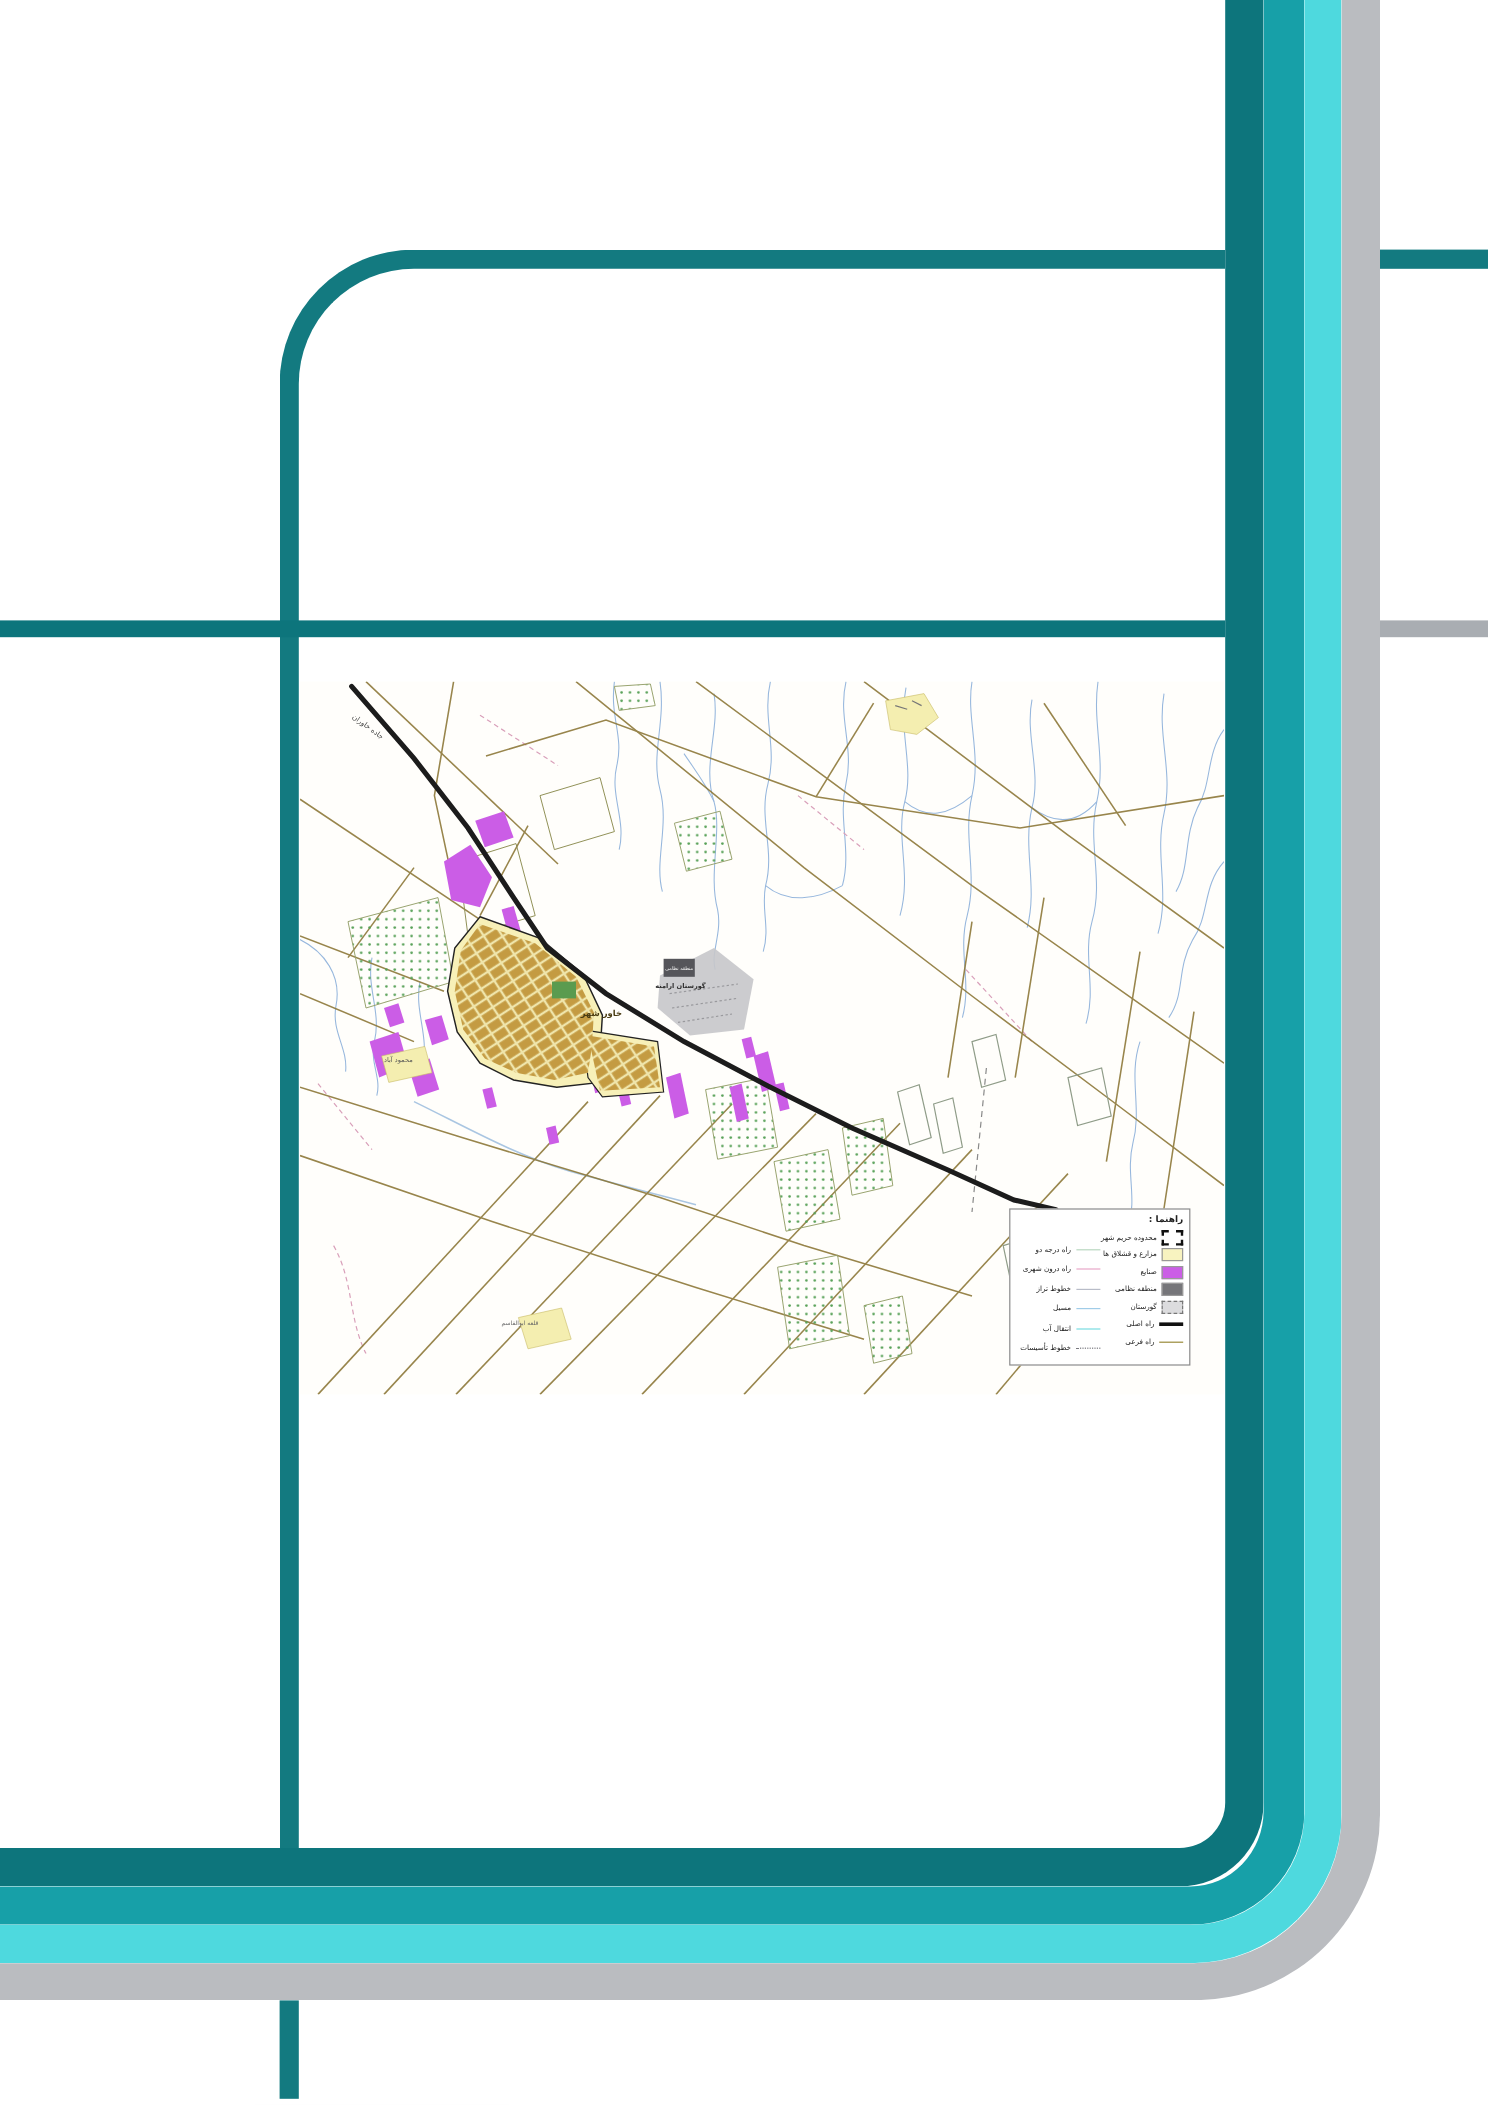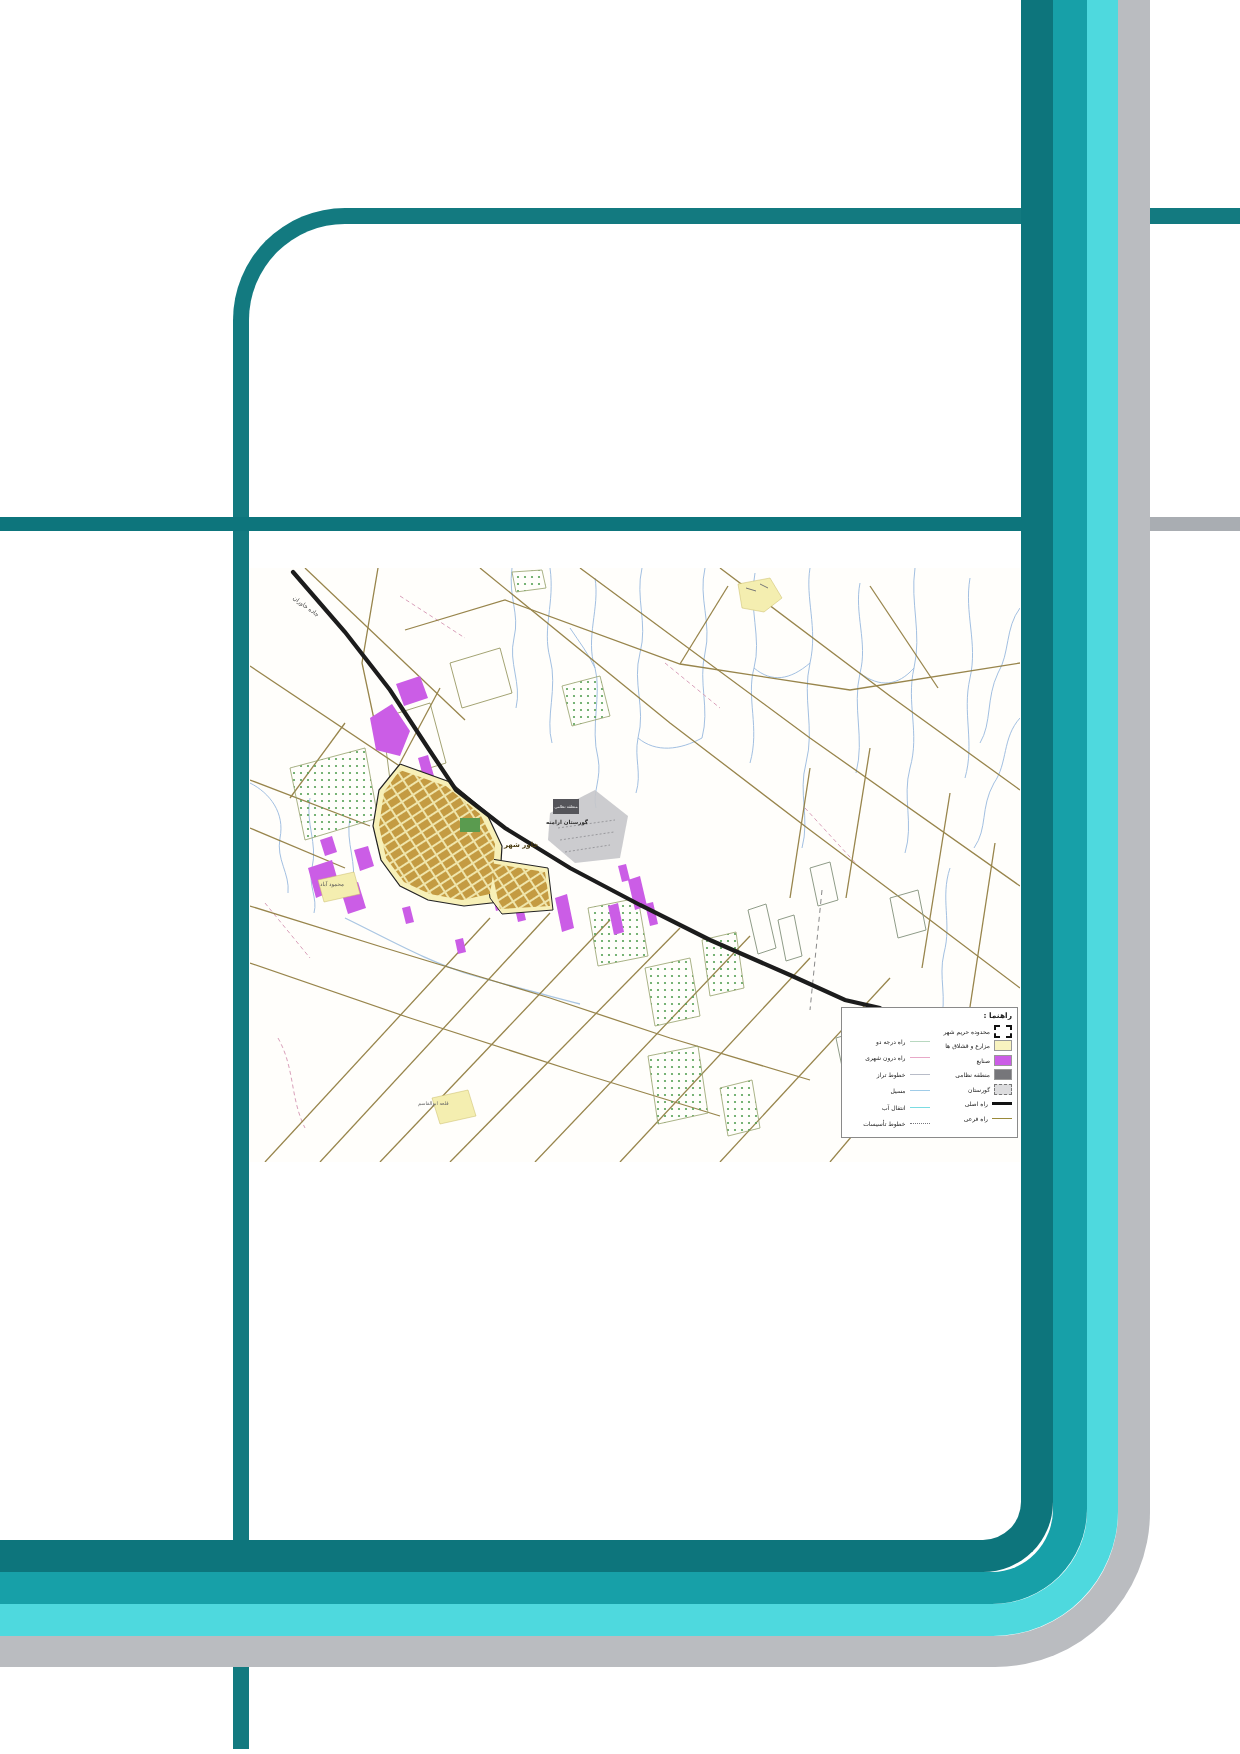--- a/index.html
+++ b/index.html
@@ -20,25 +20,25 @@
   #rule-teal{position:absolute;left:0;top:517px;width:1021px;height:14px;background:#0d757c;}
   #rule-gray{position:absolute;left:1150px;top:517px;width:90px;height:14px;background:#a9adb2;}
   
   #map{position:absolute;left:250px;top:568px;width:770px;height:594px;background:#fffefb;direction:rtl;}
   #map svg{position:absolute;left:0;top:0;}
   .maplabel{position:absolute;color:#3a3a3a;white-space:nowrap;direction:rtl;}
   #lbl-road{left:46px;top:26px;font-size:6px;color:#444;transform:rotate(36deg);transform-origin:left top;}
   #lbl-military{left:303px;top:231px;width:26px;height:15px;font-size:4px;color:#f2f2f2;background:#55555a;
                 display:flex;align-items:center;justify-content:center;}
   #lbl-cemetery{left:296px;top:251px;font-size:5.5px;color:#2e2e2e;font-weight:bold;}
-  #lbl-city{left:234px;top:273px;font-size:7px;font-weight:bold;color:#4a3c12;padding-left:20px;}
+  #lbl-city{left:234px;top:273px;font-size:7px;font-weight:bold;color:#4a3c12;}
   #lbl-village-sw{left:70px;top:313px;font-size:5.5px;color:#555;}
   #lbl-village-s{left:168px;top:532px;font-size:5px;color:#666;}
   
-  #legend{position:absolute;left:591px;top:439px;width:177px;height:131px;background:#fff;
+  #legend{position:absolute;left:591px;top:439px;width:151px;height:131px;background:#fff;
           border:1px solid #8a8a8a;box-sizing:border-box;direction:rtl;padding:3px 5px;}
   #legend-header{font-size:7.5px;font-weight:bold;color:#222;text-align:right;height:13px;}
   #legend-cols{display:flex;direction:rtl;}
   .lcol{width:50%;}
   #legend-col-left{padding-top:9px;}
   .lrow{display:flex;align-items:center;height:14.5px;direction:rtl;}
   #legend-col-left .lrow{height:16.5px;}
   .sym{flex:0 0 auto;margin-left:4px;}
   .lab{font-size:6px;color:#222;}
   .sw{width:16px;height:9px;border:0.5px solid #999;}

